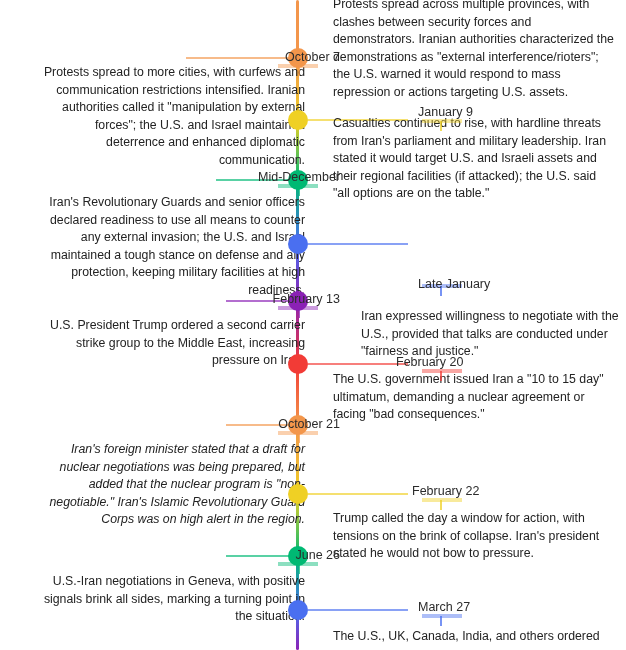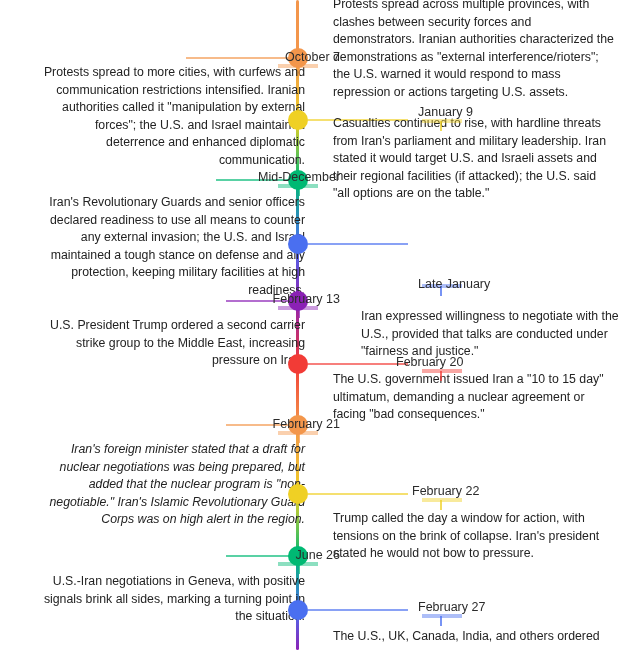--- a/index.html
+++ b/index.html
@@ -134,36 +134,36 @@
       <div class="date-tick" style="top: 308px; background: rgb(139, 33, 181); right: 326px;"></div>
       <div class="desc left" style="top: 317px;">U.S. President Trump ordered a second carrier strike group to the Middle East, increasing pressure on Iran.</div>
       <div class="connector right" style="top: 363px; width: 100px; background: rgb(242, 59, 54); opacity: 0.65; left: 308px;"></div>
       <div class="node" style="top: 354px; background: rgb(242, 59, 54);"></div>
       <div class="date-label right" style="top: 355px; left: 396px;">February 20</div>
       <div class="date-underline" style="top: 369px; width: 40px; background: rgb(242, 59, 54); left: 422px;"></div>
       <div class="date-tick" style="top: 371px; background: rgb(242, 59, 54); left: 440px;"></div>
       <div class="desc right" style="top: 371px;">The U.S. government issued Iran a "10 to 15 day" ultimatum, demanding a nuclear agreement or facing "bad consequences."</div>
       <div class="connector left" style="top: 424px; width: 70px; background: rgb(243, 150, 75); opacity: 0.65; right: 330px; left: auto;"></div>
       <div class="node" style="top: 415px; background: rgb(243, 150, 75);"></div>
-      <div class="date-label left" style="top: 417px; right: 286px;">February 21</div>
+      <div class="date-label left" style="top: 417px; right: 286px;">October 21</div>
       <div class="date-underline" style="top: 431px; width: 40px; background: rgb(243, 150, 75); right: 308px;"></div>
       <div class="date-tick" style="top: 433px; background: rgb(243, 150, 75); right: 326px;"></div>
       <div class="desc left" style="top: 441px; font-style: italic;">Iran's foreign minister stated that a draft for nuclear negotiations was being prepared, but added that the nuclear program is "non-negotiable." Iran's Islamic Revolutionary Guard Corps was on high alert in the region.</div>
       <div class="connector right" style="top: 493px; width: 100px; background: rgb(239, 208, 36); opacity: 0.65; left: 308px;"></div>
       <div class="node" style="top: 484px; background: rgb(239, 208, 36);"></div>
       <div class="date-label right" style="top: 484px; left: 412px;">February 22</div>
       <div class="date-underline" style="top: 498px; width: 40px; background: rgb(239, 208, 36); left: 422px;"></div>
       <div class="date-tick" style="top: 500px; background: rgb(239, 208, 36); left: 440px;"></div>
       <div class="desc right" style="top: 510px;">Trump called the day a window for action, with tensions on the brink of collapse. Iran's president stated he would not bow to pressure.</div>
       <div class="connector left" style="top: 555px; width: 70px; background: rgb(0, 185, 115); opacity: 0.65; right: 330px; left: auto;"></div>
       <div class="node" style="top: 546px; background: rgb(0, 185, 115);"></div>
       <div class="date-label left" style="top: 548px; right: 286px;">June 26</div>
       <div class="date-underline" style="top: 562px; width: 40px; background: rgb(0, 185, 115); right: 308px;"></div>
       <div class="date-tick" style="top: 564px; background: rgb(0, 185, 115); right: 326px;"></div>
       <div class="desc left" style="top: 573px;">U.S.-Iran negotiations in Geneva, with positive signals brink all sides, marking a turning point in the situation.</div>
       <div class="connector right" style="top: 609px; width: 100px; background: rgb(74, 111, 240); opacity: 0.65; left: 308px;"></div>
       <div class="node" style="top: 600px; background: rgb(74, 111, 240);"></div>
-      <div class="date-label right" style="top: 600px; left: 418px;">February 27</div>
+      <div class="date-label right" style="top: 600px; left: 418px;">March 27</div>
       <div class="date-underline" style="top: 614px; width: 40px; background: rgb(74, 111, 240); left: 422px;"></div>
       <div class="date-tick" style="top: 616px; background: rgb(74, 111, 240); left: 440px;"></div>
       <div class="desc right" style="top: 628px;">The U.S., UK, Canada, India, and others ordered</div>
     </div>
 </div>
 
 </body></html>

